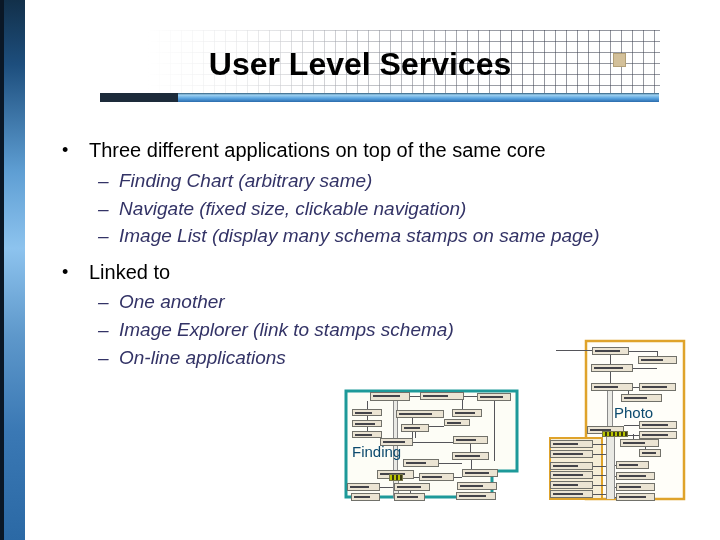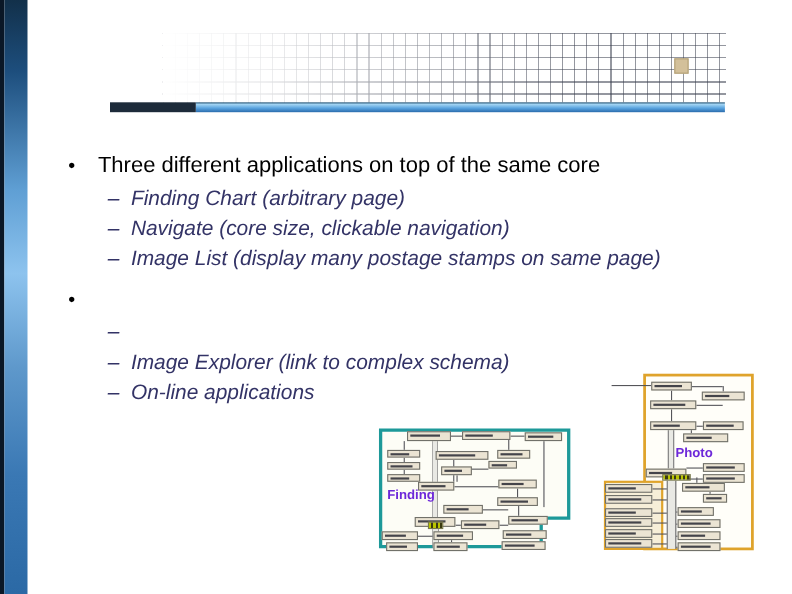--- a/index.html
+++ b/index.html
@@ -33,21 +33,21 @@
   .line{position:absolute;display:flex;align-items:flex-start;}
   .line .mk{flex:0 0 auto;}
   .main-line{left:62px;color:#000;font-size:20px;}
   .main-line .mk{width:27px;font-size:18px;padding-top:1px;}
   .sub-line{left:98px;color:#333366;font-size:19px;font-style:italic;}
   .sub-line .mk{width:21px;}
 
   
   .diagram{position:absolute;}
   .diagram svg{position:absolute;left:0;top:0;z-index:1;}
-  .dlabel{position:absolute;z-index:4;font-weight:bold;font-size:12px;color:#6d28d9;}
+  .dlabel{position:absolute;z-index:4;font-weight:normal;font-size:15px;color:#0c4a6e;}
   .sbox{position:absolute;z-index:3;background:#ebe4d3;border:1px solid #71716a;box-sizing:border-box;}
   .sbox i{display:block;height:2px;background:#44444a;margin:2px 0 0 2px;width:60%;}
   .sbox:nth-child(odd) i{width:72%;}
   .sline{position:absolute;z-index:2;background:#55555a;}
   .conn{position:absolute;z-index:2;
     background:linear-gradient(90deg,#8a8a8a 0 1px,#e9e9e4 1px calc(100% - 1px),#8a8a8a calc(100% - 1px));}
   .hatch{position:absolute;z-index:3;border:1px solid #77774a;box-sizing:border-box;
     background:repeating-linear-gradient(90deg,#b9c400 0 2px,#3a3a10 2px 4px);}
   #spectro{left:344px;top:388px;width:178px;height:118px;}
   #photo{left:548px;top:338px;width:142px;height:168px;}
@@ -56,49 +56,52 @@
 <body>
 
 <div class="slide">
 
   <div class="edge-strip"></div>
   <div class="edge-bar"></div>
 
   <div class="title-grid"></div>
   <div class="title-grid-fade"></div>
   <div class="title-square"></div>
+  <div class="page-title">User Level Services</div>
   <div class="underline-dark"></div>
   <div class="underline-blue"></div>
 
   <div class="line main-line" style="top:139px">
     <span class="mk">•</span>
     <span class="tx">Three different applications on top of the same core</span>
   </div>
   <div class="line sub-line" style="top:170px">
     <span class="mk">–</span>
-    <span class="tx">Finding Chart (arbitrary page)</span>
+    <span class="tx">Finding Chart (arbitrary same)</span>
   </div>
   <div class="line sub-line" style="top:198px">
     <span class="mk">–</span>
-    <span class="tx">Navigate (core size, clickable navigation)</span>
+    <span class="tx">Navigate (fixed size, clickable navigation)</span>
   </div>
   <div class="line sub-line" style="top:225px">
     <span class="mk">–</span>
-    <span class="tx">Image List (display many postage stamps on same page)</span>
+    <span class="tx">Image List (display many schema stamps on same page)</span>
   </div>
 
   <div class="line main-line" style="top:261px">
     <span class="mk">•</span>
+    <span class="tx">Linked to</span>
   </div>
   <div class="line sub-line" style="top:291px">
     <span class="mk">–</span>
+    <span class="tx">One another</span>
   </div>
   <div class="line sub-line" style="top:319px">
     <span class="mk">–</span>
-    <span class="tx">Image Explorer (link to complex schema)</span>
+    <span class="tx">Image Explorer (link to stamps schema)</span>
   </div>
   <div class="line sub-line" style="top:347px">
     <span class="mk">–</span>
     <span class="tx">On-line applications</span>
   </div>
 
   <div class="diagram" id="spectro">
     <svg width="178" height="118">
       <polygon points="2,3 173,3 173,83 148,83 148,109 2,109" fill="#fdfdf6" stroke="#1d9999" stroke-width="3"></polygon>
     </svg>

